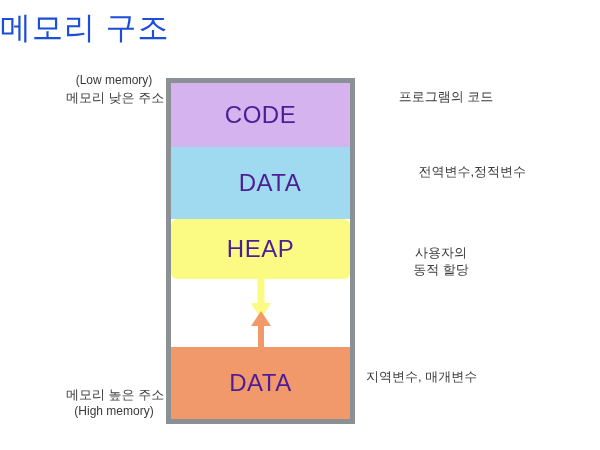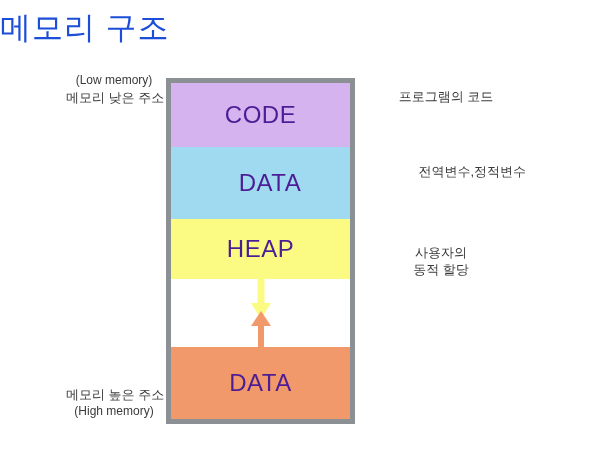--- a/index.html
+++ b/index.html
@@ -63,21 +63,21 @@
     font-size: 24px;
     font-weight: 400;
     color: #4c1d95;
     letter-spacing: 0.5px;
     line-height: 1;
     white-space: nowrap;
   }
 
   .seg-code  { height: 64px; }
   .seg-data  { height: 72px; padding-left: 19px; }
-  .seg-heap  { height: 60px; }
+  .seg-heap  { height: 60px; border-radius: 6px; }
   .seg-free  { flex: 1 1 auto; }
   .seg-stack { height: 72px; }
 
   
   .arrow-wrap {
     position: absolute;
     left: 0;
     top: 0;
     width: 100%;
     height: 100%;
@@ -173,14 +173,17 @@
 
   <div class="side-note note-data">
     <span class="note-line">전역변수,정적변수</span>
   </div>
 
   <div class="side-note note-heap">
     <span class="note-line">사용자의</span>
     <span class="note-line">동적 할당</span>
   </div>
 
+  <div class="side-note note-stack">
+    <span class="note-line">지역변수, 매개변수</span>
+  </div>
 
 </div>
 
 </body></html>

